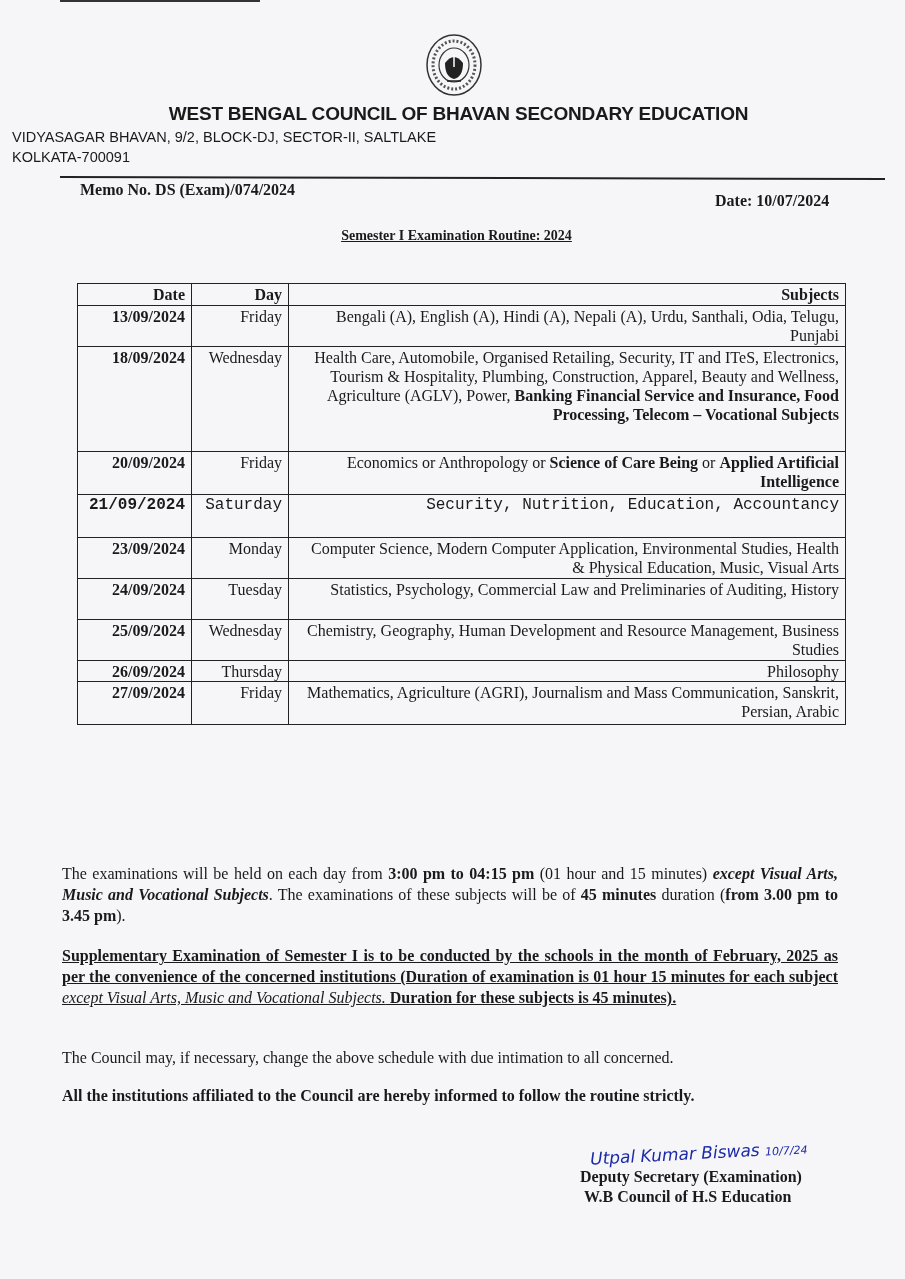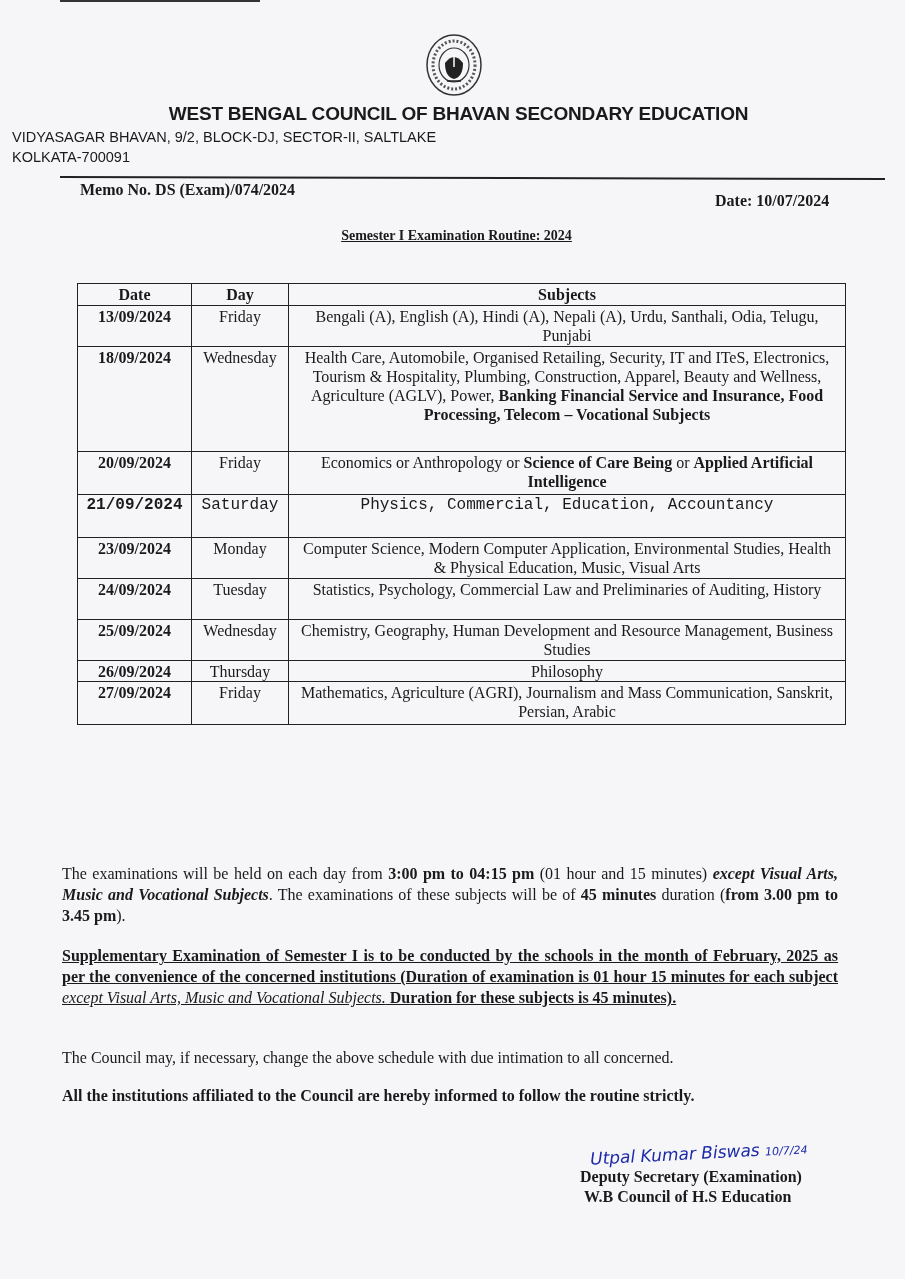--- a/index.html
+++ b/index.html
@@ -24,21 +24,21 @@
   .addr1 { top: 129px; }
   .addr2 { top: 149px; }
   .rule { position: absolute; left: 60px; top: 177px; width: 825px; height: 1.5px; background: #222; transform: rotate(0.15deg); }
   .memo { position: absolute; left: 80px; top: 181px; font-weight: bold; font-size: 16px; }
   .date { position: absolute; left: 715px; top: 192px; font-weight: bold; font-size: 16px; }
   .title { position: absolute; left: 0; right: 0; top: 228px; text-align: center; font-weight: bold; font-size: 14px; padding-left: 8px; text-decoration: underline; }
   table.routine {
     position: absolute; left: 77px; top: 283px; width: 769px;
     border-collapse: collapse; font-size: 16px; line-height: 19px;
   }
-  table.routine td, table.routine th { border: 1.3px solid #222; vertical-align: top; padding: 1px 6px 0 6px; text-align: center; }
+  table.routine td, table.routine th { border: 1.3px solid #222; vertical-align: top; padding: 1px 6px 0 6px; text-align: right; }
   table.routine th { font-weight: bold; padding-top: 1px; height: 20px; }
   .c-date { width: 101px; font-weight: bold; }
   .c-day { width: 84px; }
   .c-sub { text-align: justify; }
   .b { font-weight: bold; }
   .para {
     position: absolute; left: 62px; width: 776px; font-size: 16px; line-height: 21px; text-align: justify;
   }
   .p1 { top: 863px; }
   .p2 { top: 945px; font-weight: bold; text-decoration: underline; }
@@ -96,21 +96,21 @@
         <td class="c-sub"><span>Health Care, Automobile, Organised Retailing, Security, IT and ITeS, Electronics, Tourism &amp; Hospitality, Plumbing, Construction, Apparel, Beauty and Wellness, Agriculture (AGLV), Power, </span><span class="b">Banking Financial Service and Insurance, Food Processing, Telecom – Vocational Subjects</span></td>
       </tr>
       <tr style="height: 43px;">
         <td class="c-date">20/09/2024</td>
         <td class="c-day">Friday</td>
         <td class="c-sub"><span>Economics or Anthropology or </span><span class="b">Science of Care Being</span><span> or </span><span class="b">Applied Artificial Intelligence</span></td>
       </tr>
       <tr style="height: 43px; font-family: Liberation Mono, monospace;">
         <td class="c-date">21/09/2024</td>
         <td class="c-day">Saturday</td>
-        <td class="c-sub"><span>Physics, Commercial, Education, Accountancy</span></td>
+        <td class="c-sub"><span>Security, Nutrition, Education, Accountancy</span></td>
       </tr>
       <tr style="height: 41px;">
         <td class="c-date">23/09/2024</td>
         <td class="c-day">Monday</td>
         <td class="c-sub"><span>Computer Science, Modern Computer Application, Environmental Studies, Health &amp; Physical Education, Music, Visual Arts</span></td>
       </tr>
       <tr style="height: 41px;">
         <td class="c-date">24/09/2024</td>
         <td class="c-day">Tuesday</td>
         <td class="c-sub"><span>Statistics, Psychology, Commercial Law and Preliminaries of Auditing, History</span></td>

